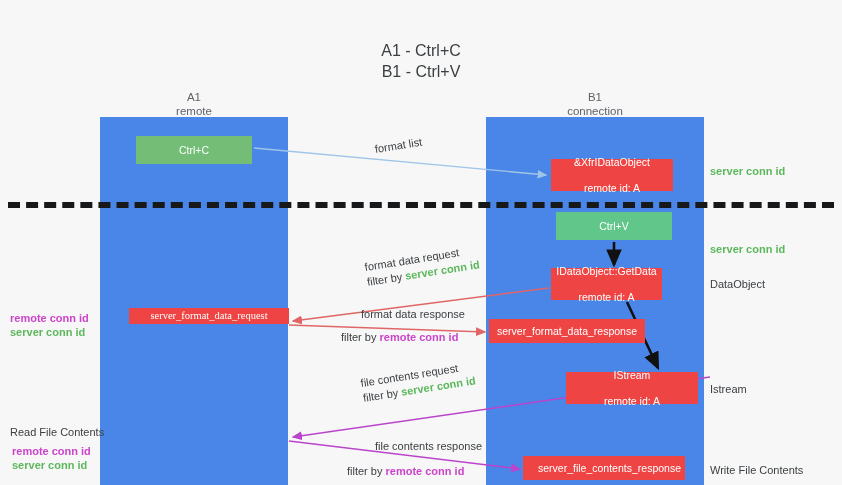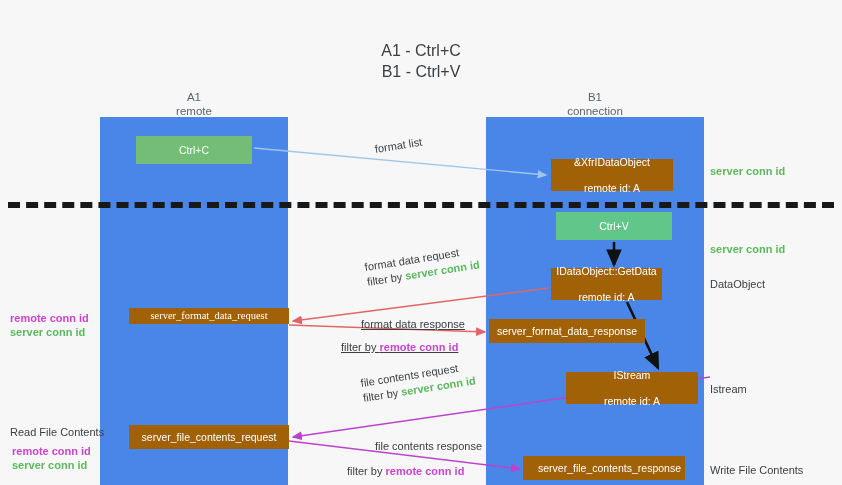--- a/index.html
+++ b/index.html
@@ -36,21 +36,21 @@
   }
 
   
   .node{
     position:absolute;display:flex;flex-direction:column;
     align-items:center;justify-content:center;
     color:#ffffff;text-align:center;font-size:10.5px;line-height:12.5px;
     box-sizing:border-box;padding:2px 4px;
   }
   .node .ln{display:block;white-space:nowrap;}
-  .orange{background:#a16207;gap:13px;}
+  .orange{background:#ef4444;gap:13px;}
 
   #n-ctrlc{left:136px;top:104px;width:116px;height:28px;background:#73bd77;}
   #n-ctrlv{left:556px;top:180px;width:116px;height:28px;background:#60c689;}
   #n-idataobject{left:551px;top:127px;width:122px;height:32px;}
   #n-getdata{left:551px;top:236px;width:111px;height:32px;align-items:center;}
   #n-istream{left:566px;top:340px;width:132px;height:32px;}
   #n-fdreq{left:129px;top:276px;width:160px;height:16px;font-family:Liberation Serif, serif;}
   #n-fdresp{left:489px;top:287px;width:156px;height:24px;}
   #n-fcreq{left:129px;top:393px;width:160px;height:24px;}
   #n-fcresp{left:523px;top:424px;width:162px;height:24px;align-items:flex-end;}
@@ -152,38 +152,35 @@
   </div>
 
   <div class="node orange" id="n-fdreq">
     <span class="ln">server_format_data_request</span>
   </div>
 
   <div class="node orange" id="n-fdresp">
     <span class="ln">server_format_data_response</span>
   </div>
 
-  <div class="node orange" id="n-fcreq">
-    <span class="ln">server_file_contents_request</span>
-  </div>
 
   <div class="node orange" id="n-fcresp">
     <span class="ln">server_file_contents_response</span>
   </div>
 
   <div class="elabel rot-up" style="left:375px;top:110px;">
     <span>format list</span>
   </div>
 
   <div class="elabel rot-up" style="left:366px;top:228px;">
     <div>format data request</div>
     <div><span>filter by </span><span class="grn">server conn id</span></div>
   </div>
 
-  <div class="elabel" style="left:361px;top:285px;text-decoration:underline;">
+  <div class="elabel" style="left:361px;top:275px;">
     <div>format data response</div>
     <div style="margin-top:8px;margin-left:-20px;"><span>filter by </span><span class="mag">remote conn id</span></div>
   </div>
 
   <div class="elabel rot-up" style="left:362px;top:344px;">
     <div>file contents request</div>
     <div><span>filter by </span><span class="grn">server conn id</span></div>
   </div>
 
   <div class="elabel" style="left:375px;top:407px;">

